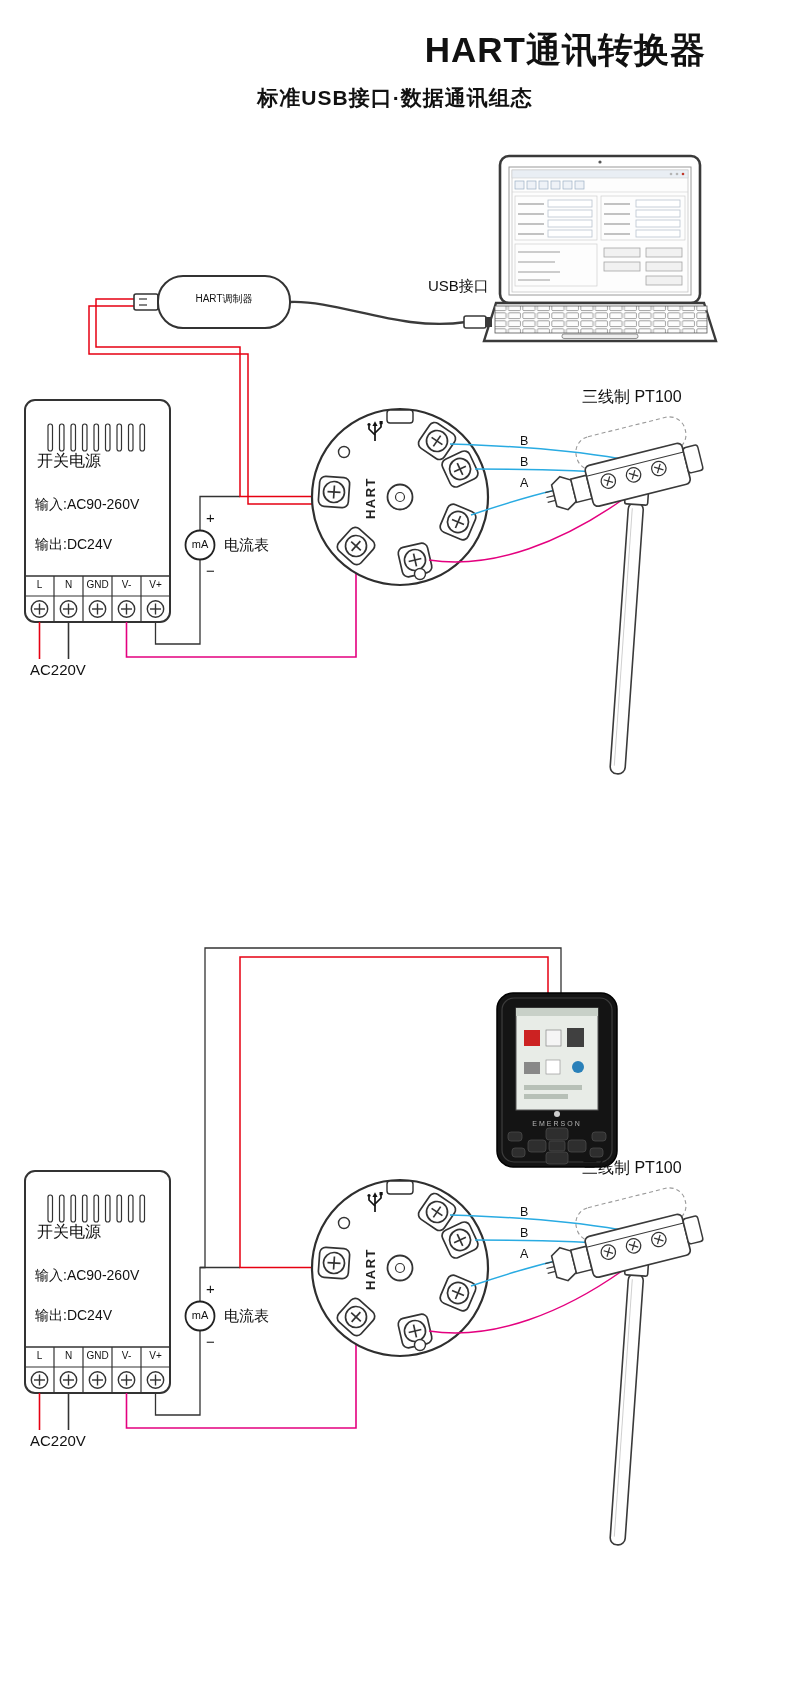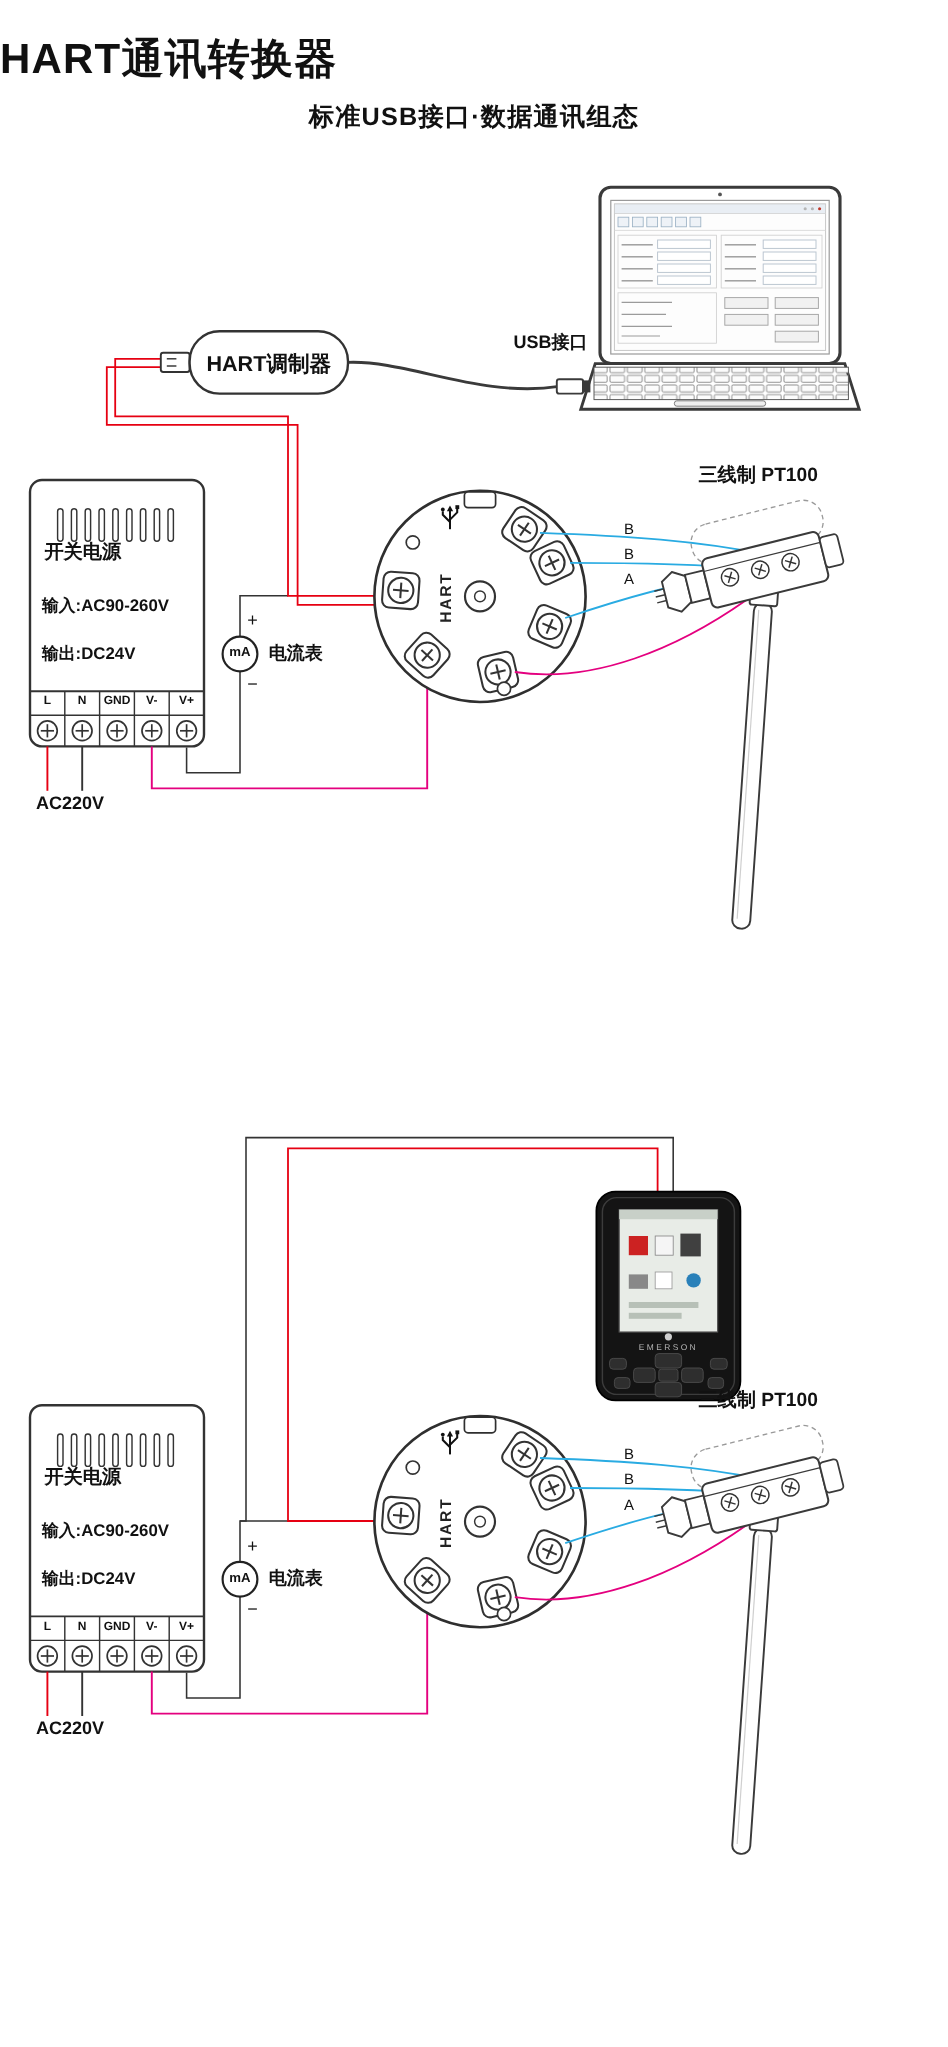--- a/index.html
+++ b/index.html
@@ -3,23 +3,23 @@
 <meta charset="utf-8">
 <style>
   *{margin:0;padding:0;box-sizing:border-box}
   html,body{background:#fff}
   body{width:790px;height:1706px;position:relative;overflow:hidden;
        font-family:"Liberation Sans","DejaVu Sans",sans-serif;color:#111}
   #stage{position:absolute;left:0;top:0;width:790px;height:1706px}
   svg{position:absolute;left:0;top:0;display:block}
   svg text{font-family:"Liberation Sans","DejaVu Sans",sans-serif}
   .lbl{position:absolute;white-space:nowrap;line-height:1.15;color:#111}
-  .title{left:0;width:706px;text-align:left;font-size:35px;font-weight:700;letter-spacing:1px}
+  .title{left:0;width:706px;text-align:right;font-size:35px;font-weight:700;letter-spacing:1px}
   .subtitle{left:0;width:790px;text-align:center;font-size:21px;font-weight:700;letter-spacing:1px}
-  .b{font-weight:700}
+  .b{font-weight:400}
   .c{text-align:center}
 </style>
 </head>
 <body>
 
 <div id="stage">
 
 <svg width="790" height="1706" viewBox="0 0 790 1706">
   <defs>
 
@@ -264,21 +264,21 @@
       <rect x="512" y="1148" width="13" height="9" rx="3"></rect>
       <rect x="590" y="1148" width="13" height="9" rx="3"></rect>
     </g>
   </g>
 </svg>
 
 <div class="lbl title" style="top:30px">HART通讯转换器</div>
 <div class="lbl subtitle" style="top:86px">标准USB接口·数据通讯组态</div>
 
 <div class="lbl b" style="left:428px;top:277px;font-size:15px">USB接口</div>
-<div class="lbl b c" style="left:158px;top:293px;width:132px;font-size:18px">HART调制器</div>
+<div class="lbl b c" style="left:158px;top:293px;width:132px;font-size:10px">HART调制器</div>
 
 <div class="lbl b" style="left:37px;top:452px;font-size:16px">开关电源</div>
 <div class="lbl b" style="left:35px;top:496px;font-size:14px">输入:AC90-260V</div>
 <div class="lbl b" style="left:35px;top:536px;font-size:14px">输出:DC24V</div>
 <div class="lbl b c" style="left:25px;top:579px;width:29px;font-size:10px">L</div>
 <div class="lbl b c" style="left:54px;top:579px;width:29px;font-size:10px">N</div>
 <div class="lbl b c" style="left:83px;top:579px;width:29px;font-size:10px">GND</div>
 <div class="lbl b c" style="left:112px;top:579px;width:29px;font-size:10px">V-</div>
 <div class="lbl b c" style="left:141px;top:579px;width:29px;font-size:10px">V+</div>
 <div class="lbl b" style="left:30px;top:661px;font-size:15px">AC220V</div>

